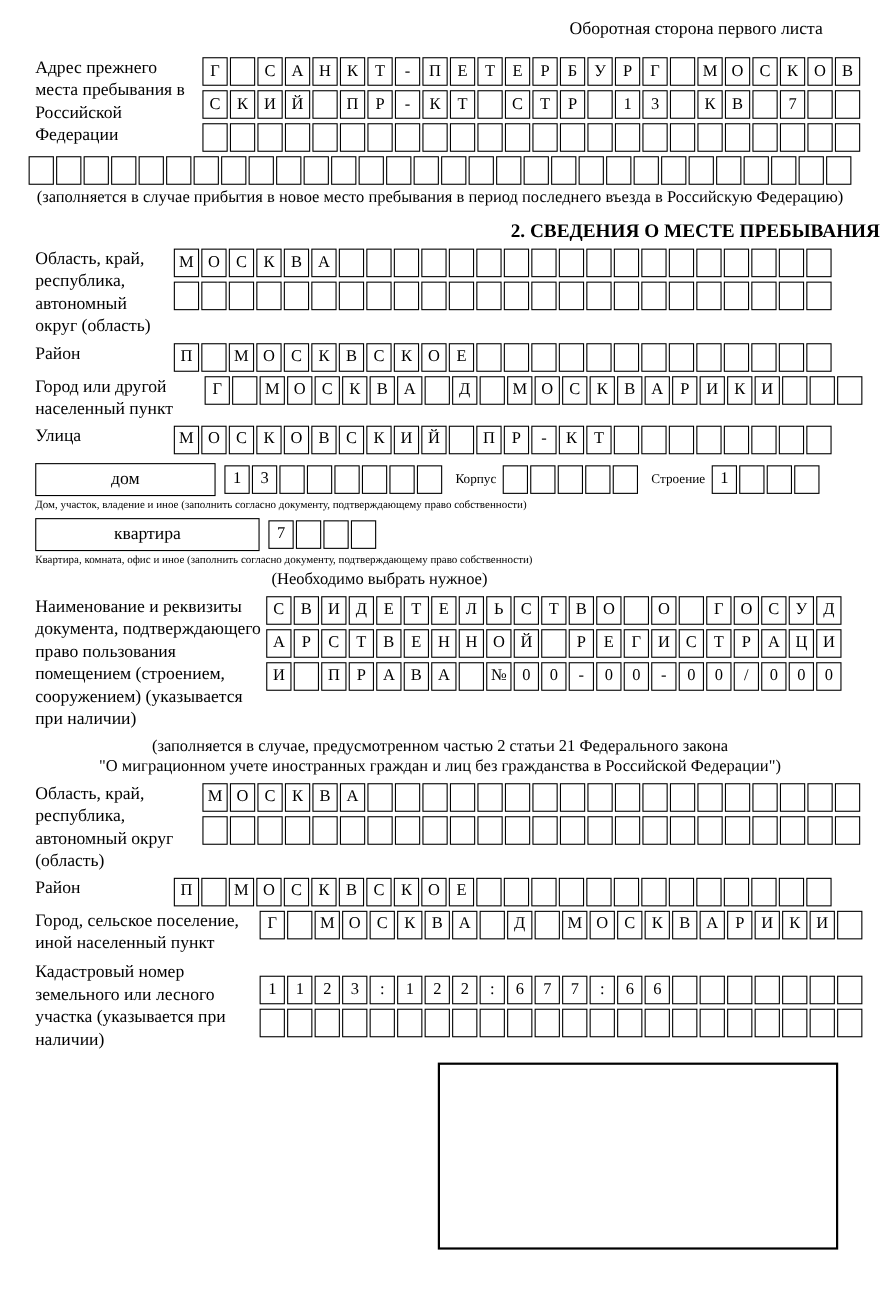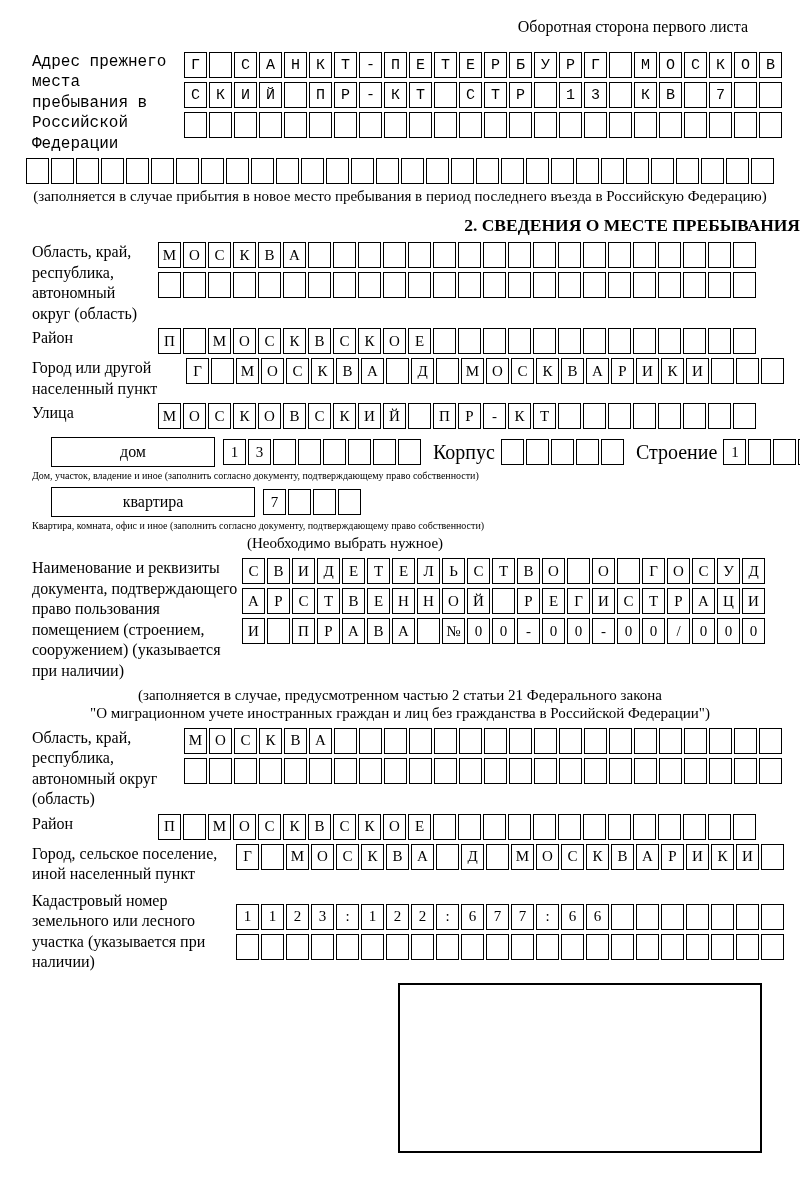--- a/index.html
+++ b/index.html
@@ -19,31 +19,31 @@
     display:flex;align-items:center;justify-content:center;font-size:15px;flex:0 0 auto;
   }
   .fullrow{margin:4px 0 0 26px;}
   .note{font-size:15px;margin-top:4px;}
   .center{text-align:center;}
   .leftnote{margin:3px 4px 0 32px;font-size:10px;}
   .sect-title{font-weight:bold;text-align:right;font-size:17.5px;margin:10px 0 6px 0;}
   .sub-title{font-weight:bold;text-align:center;font-size:16.5px;margin:14px 0 2px 0;}
   .fieldbox{
     box-sizing:border-box;border:1.6px solid #000;height:30px;display:flex;align-items:center;
-    justify-content:center;font-size:16px;flex:0 0 auto;margin-left:19px;
+    justify-content:center;font-size:16px;flex:0 0 auto;
   }
-  .inline-lbl{margin:3px 6px 0 10px;font-size:20px;flex:0 0 auto;}
+  .inline-lbl{margin:3px 6px 0 10px;font-size:12px;flex:0 0 auto;}
   .vcenter{align-items:center;}
   .chk{
     width:24px;height:26px;box-sizing:border-box;border:1.6px solid #000;margin:0 10px;
     display:flex;align-items:center;justify-content:center;font-size:15px;flex:0 0 auto;
   }
   .opt-lbl{flex:0 0 auto;}
   .stampbox{width:364px;height:170px;box-sizing:border-box;border:2px solid #000;margin:10px 0 0 398px;}
-  .smallgap{margin-top:8px;font-family:Liberation Mono, monospace;}
+  .smallgap{margin-top:8px;}
 </style>
 </head>
 <body>
 
 <div class="page">
 
   <div class="title">Оборотная сторона первого листа</div>
 
   <div class="row smallgap" style="margin-top:16px;">
     <div class="lbl w148">Адрес прежнего места пребывания в Российской Федерации</div>

